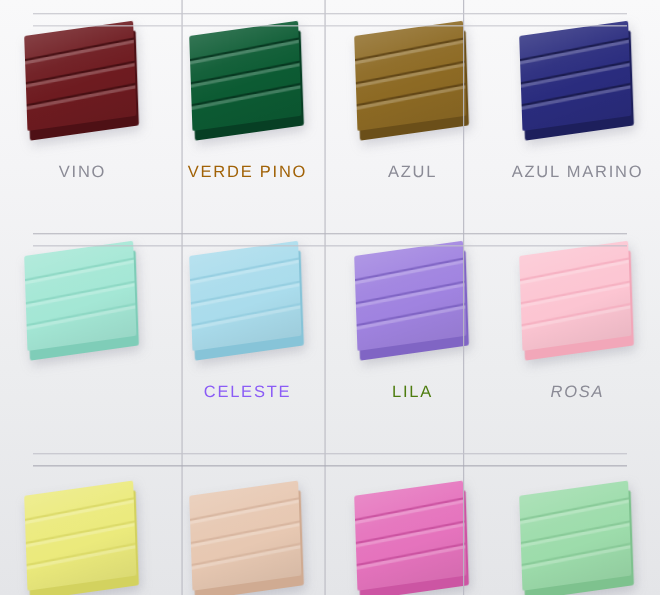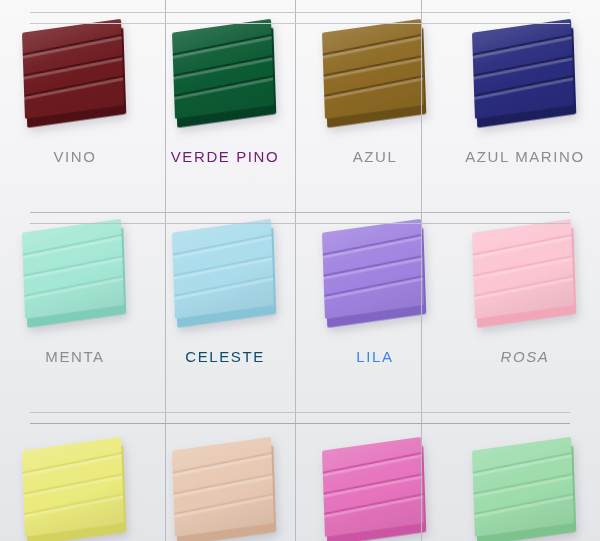--- a/index.html
+++ b/index.html
@@ -148,21 +148,21 @@
         <div class="top">
           <div class="groove g1"></div>
           <div class="hilite h1"></div>
           <div class="groove g2"></div>
           <div class="hilite h2"></div>
           <div class="groove g3"></div>
           <div class="hilite h3"></div>
         </div>
       </div>
     </div>
-    <div class="label" style="color: #701a75;">VERDE PINO</div>
+    <div class="label" style="color: #a16207;">VERDE PINO</div>
   </div>
 
   <div class="cell row1">
     <div class="swatch-wrap">
       <div class="slab" style="--base: #8d6a24; --dark: #6b4f19; --groove: #5a4114;">
         <div class="side"></div>
         <div class="top">
           <div class="groove g1"></div>
           <div class="hilite h1"></div>
           <div class="groove g2"></div>
@@ -199,55 +199,54 @@
         <div class="top">
           <div class="groove g1"></div>
           <div class="hilite h1"></div>
           <div class="groove g2"></div>
           <div class="hilite h2"></div>
           <div class="groove g3"></div>
           <div class="hilite h3"></div>
         </div>
       </div>
     </div>
-    <div class="label" style="color: rgb(139, 139, 150);">MENTA</div>
   </div>
 
   <div class="cell row2">
     <div class="swatch-wrap">
       <div class="slab" style="--base: #aadcec; --dark: #87c4d8; --groove: #93cddf;">
         <div class="side"></div>
         <div class="top">
           <div class="groove g1"></div>
           <div class="hilite h1"></div>
           <div class="groove g2"></div>
           <div class="hilite h2"></div>
           <div class="groove g3"></div>
           <div class="hilite h3"></div>
         </div>
       </div>
     </div>
-    <div class="label" style="color: #0c4a6e;">CELESTE</div>
+    <div class="label" style="color: #8b5cf6;">CELESTE</div>
   </div>
 
   <div class="cell row2">
     <div class="swatch-wrap">
       <div class="slab" style="--base: #a083e0; --dark: #8065c4; --groove: #7a5fc0;">
         <div class="side"></div>
         <div class="top">
           <div class="groove g1"></div>
           <div class="hilite h1"></div>
           <div class="groove g2"></div>
           <div class="hilite h2"></div>
           <div class="groove g3"></div>
           <div class="hilite h3"></div>
         </div>
       </div>
     </div>
-    <div class="label" style="color: #3b82f6;">LILA</div>
+    <div class="label" style="color: #4d7c0f;">LILA</div>
   </div>
 
   <div class="cell row2">
     <div class="swatch-wrap">
       <div class="slab" style="--base: #fcc5d2; --dark: #f2a7b9; --groove: #f5aec0;">
         <div class="side"></div>
         <div class="top">
           <div class="groove g1"></div>
           <div class="hilite h1"></div>
           <div class="groove g2"></div>

